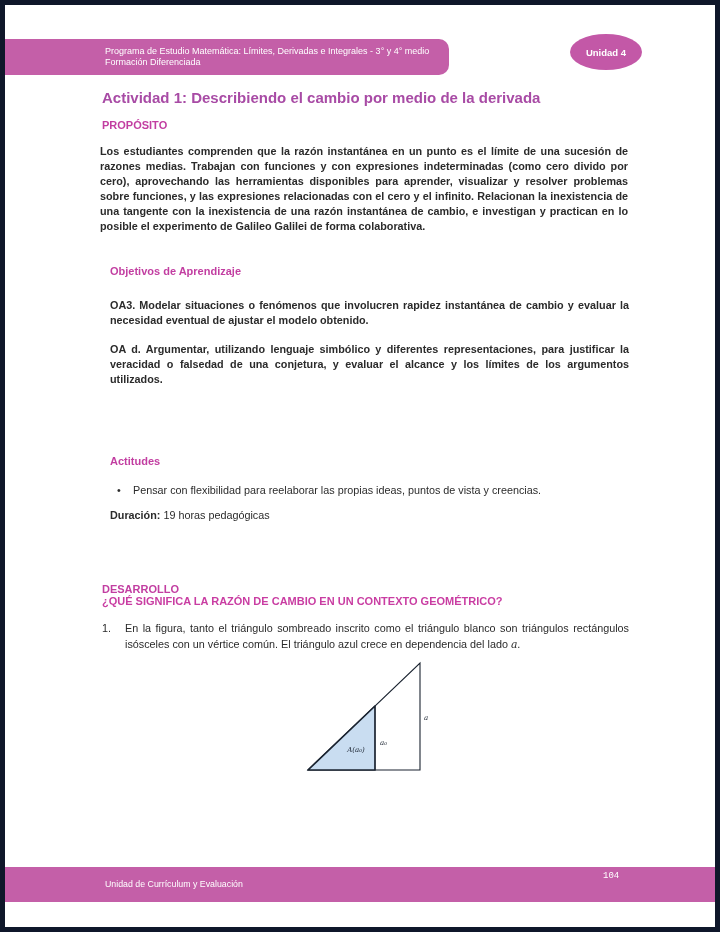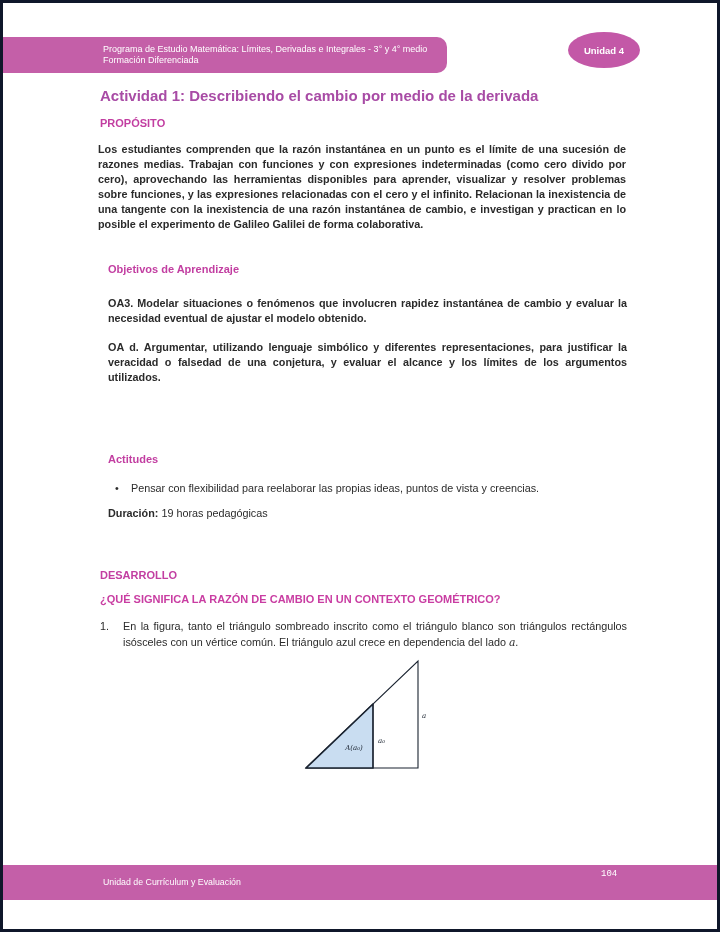--- a/index.html
+++ b/index.html
@@ -1,39 +1,39 @@
 <!DOCTYPE html>
 <html><head>
 <meta charset="utf-8">
 <style>
   html,body{margin:0;padding:0;background:#ffffff;}
   .page{
     position:relative;width:720px;height:932px;background:#ffffff;overflow:hidden;
     font-family:"Liberation Sans",sans-serif;color:#2b2b2b;
-    border:3px solid #0f172a;box-sizing:border-box;
+    border:5px solid #0f172a;box-sizing:border-box;
   }
   
   .header-bar{
     position:absolute;top:34px;left:0;width:444px;height:36px;background:#c45fa8;
     border-radius:0 10px 10px 0;color:#ffffff;font-size:9px;line-height:11.5px;
     display:flex;flex-direction:column;justify-content:center;
     padding-left:100px;box-sizing:border-box;
   }
   .unit-badge{
     position:absolute;top:29px;left:565px;width:72px;height:36px;background:#c358a7;
     border-radius:50%;color:#ffffff;font-size:9.5px;font-weight:bold;
     display:flex;align-items:center;justify-content:center;
   }
   
   .activity-title{position:absolute;top:84px;left:97px;margin:0;font-size:15px;font-weight:bold;color:#a84ba5;}
   .sec-heading{position:absolute;font-size:11px;font-weight:bold;color:#c23ea1;}
   .h-proposito{top:114px;left:97px;}
   .h-objetivos{top:260px;left:105px;}
   .h-actitudes{top:450px;left:105px;}
-  .h-desarrollo{top:566px;left:97px;text-align:center;}
+  .h-desarrollo{top:578px;left:97px;text-align:center;}
   .h-question{top:590px;left:97px;width:528px;color:#c93da2;}
   
   .body-text{font-size:10.8px;line-height:15px;text-align:justify;font-weight:bold;}
   .p-proposito{position:absolute;top:139px;left:95px;width:528px;}
   .oa-item{position:absolute;left:105px;width:519px;}
   .oa-0{top:293px;}
   .oa-1{top:337px;}
   .oa-2{top:395px;}
   .bullet-row{position:absolute;top:478px;left:112px;width:511px;display:flex;font-size:10.8px;line-height:15px;}
   .bullet-glyph{flex:0 0 16px;}

